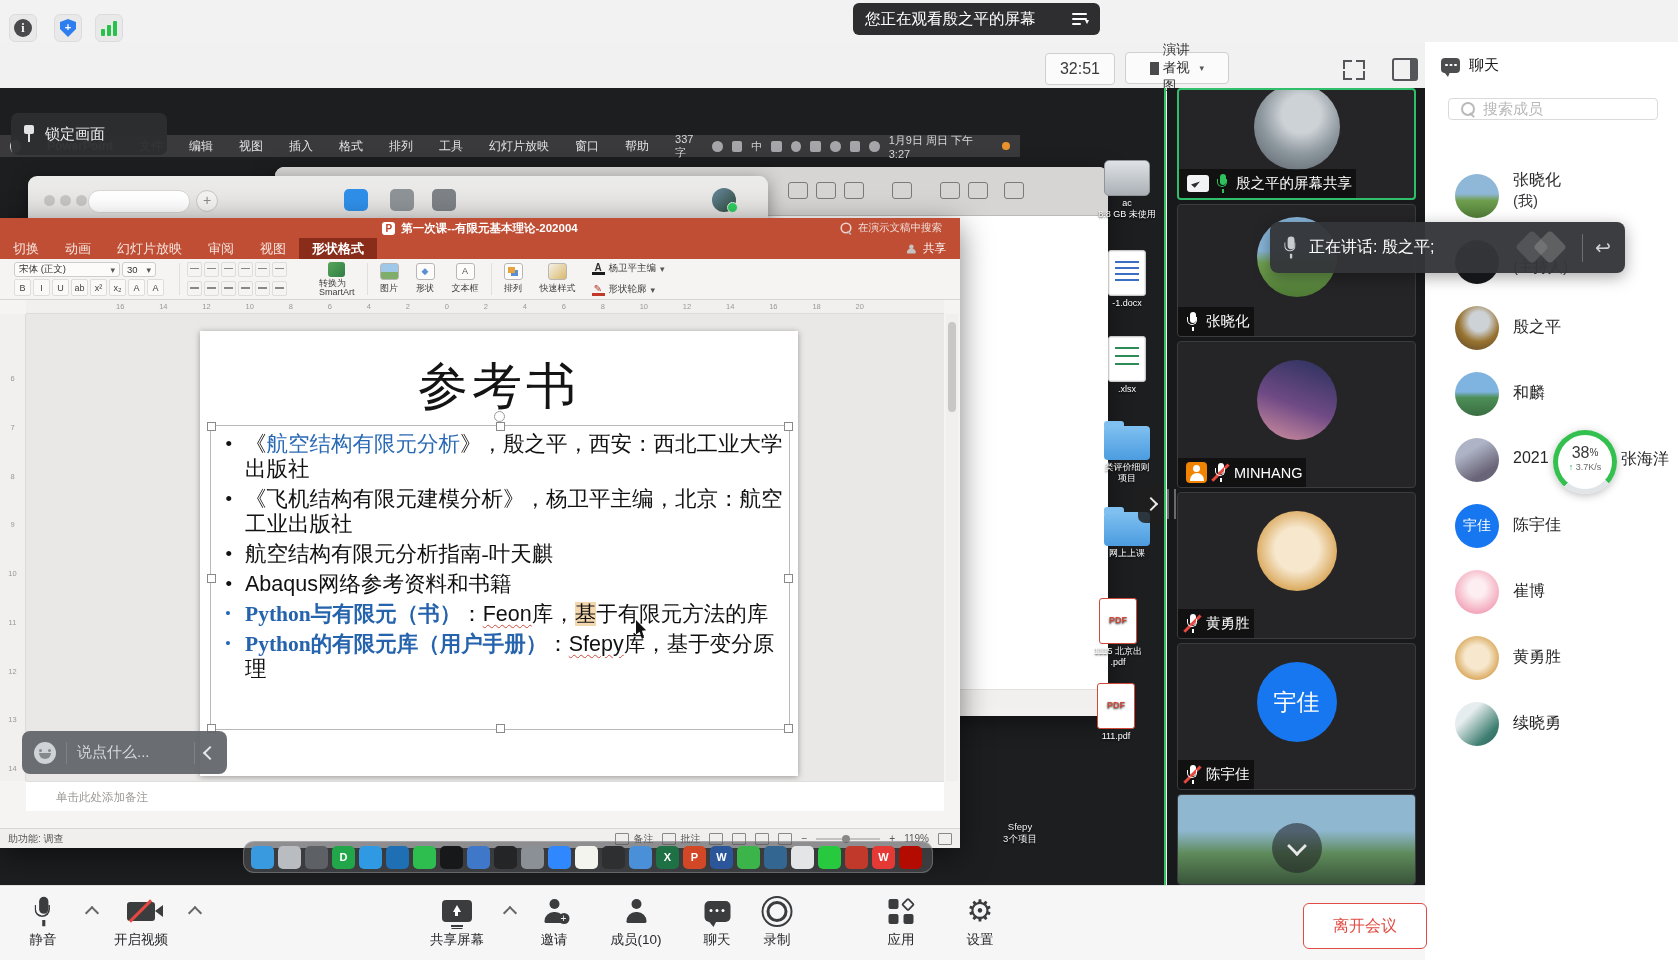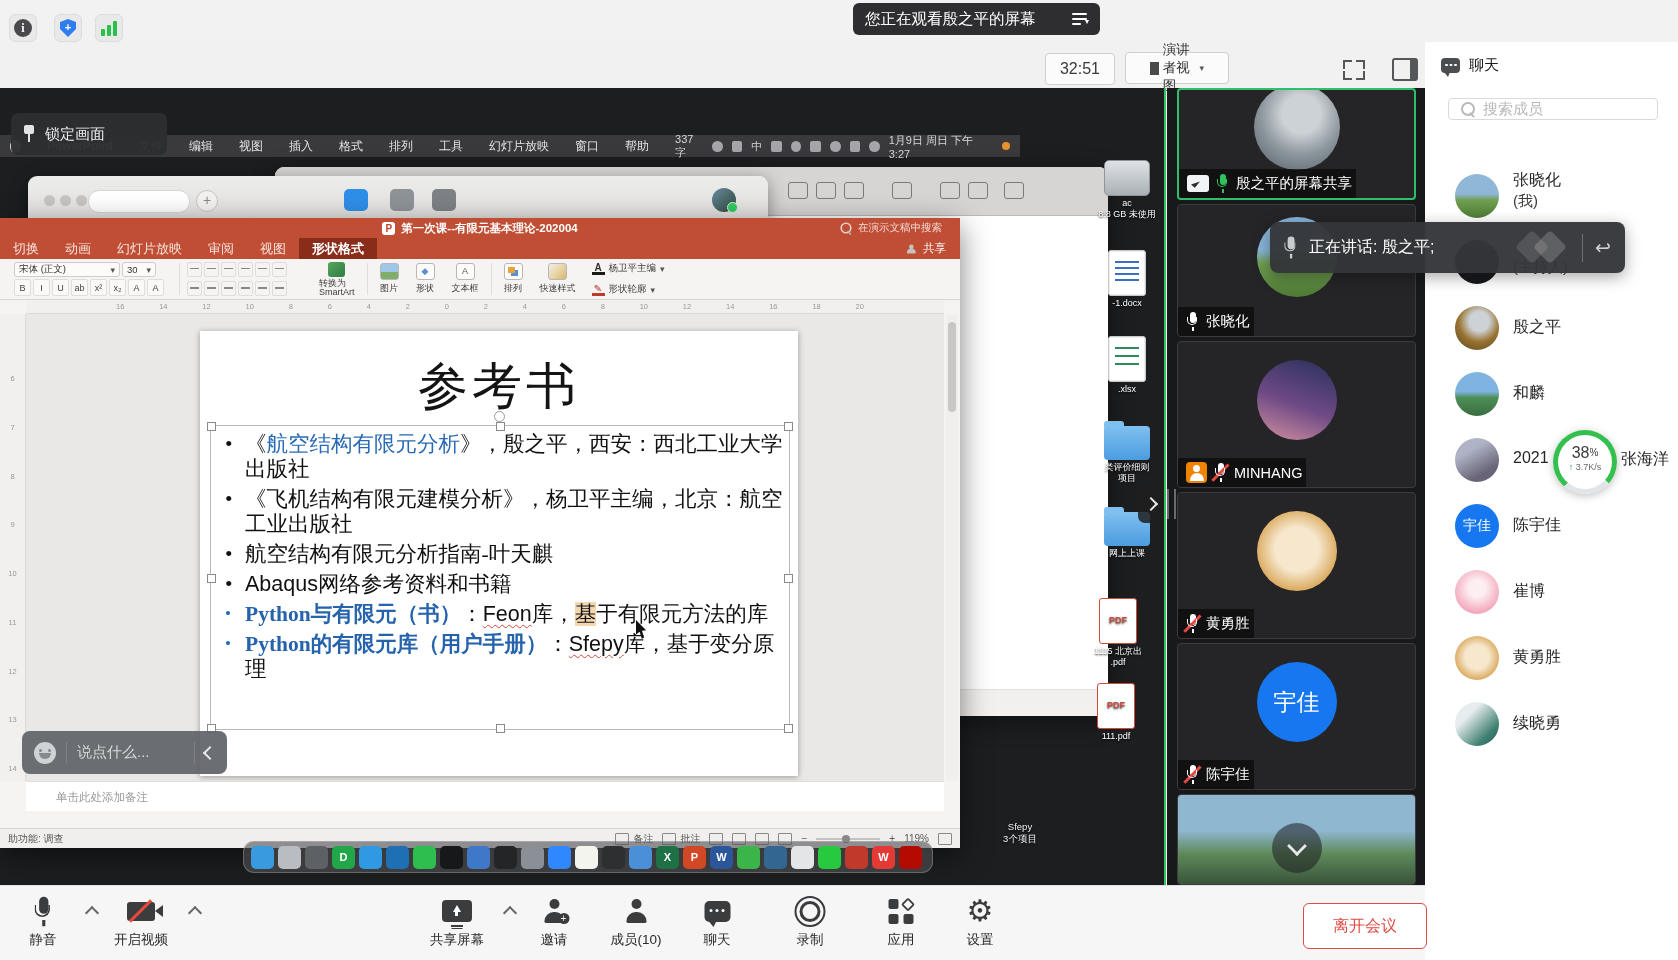--- a/index.html
+++ b/index.html
@@ -861,21 +861,21 @@
           <span class="per"></span>
         </span>
       <span>成员(10)</span>
     </div>
     <div class="cbtn" style="left:717px;">
       <span class="ictray">
           <span class="cbub"></span>
         </span>
       <span>聊天</span>
     </div>
-    <div class="cbtn" style="left:810px;">
+    <div class="cbtn" style="left:777px;">
       <span class="ictray">
           <span class="rec"></span>
         </span>
       <span>录制</span>
     </div>
     <div class="cbtn" style="left:901px;">
       <span class="ictray">
           <span class="apps">
             <i></i>
             <i></i>

